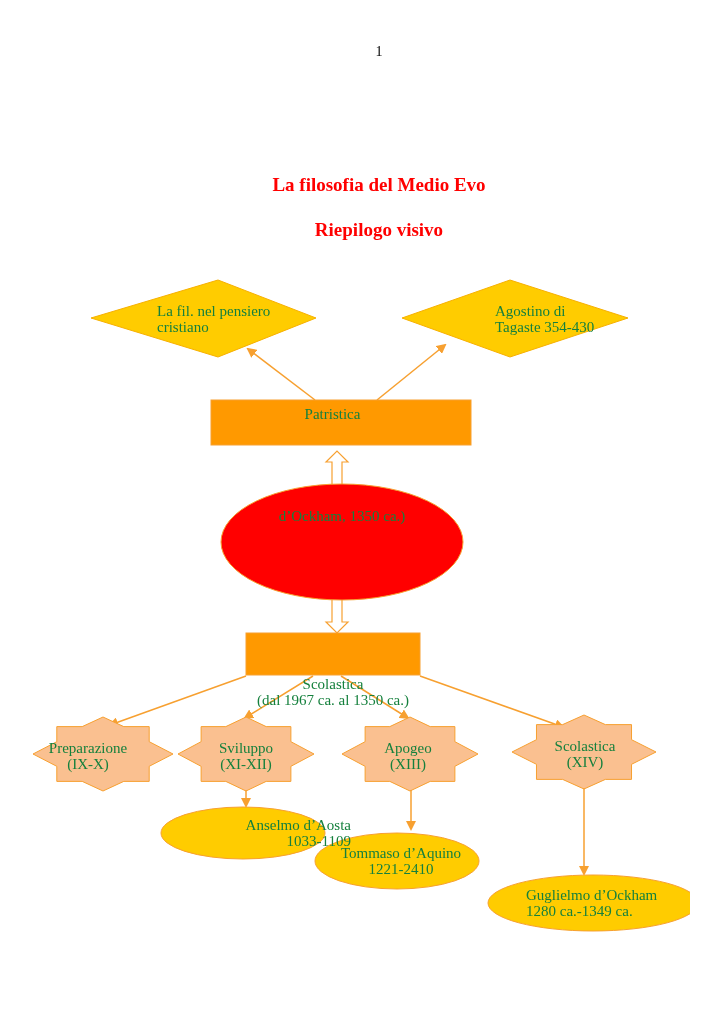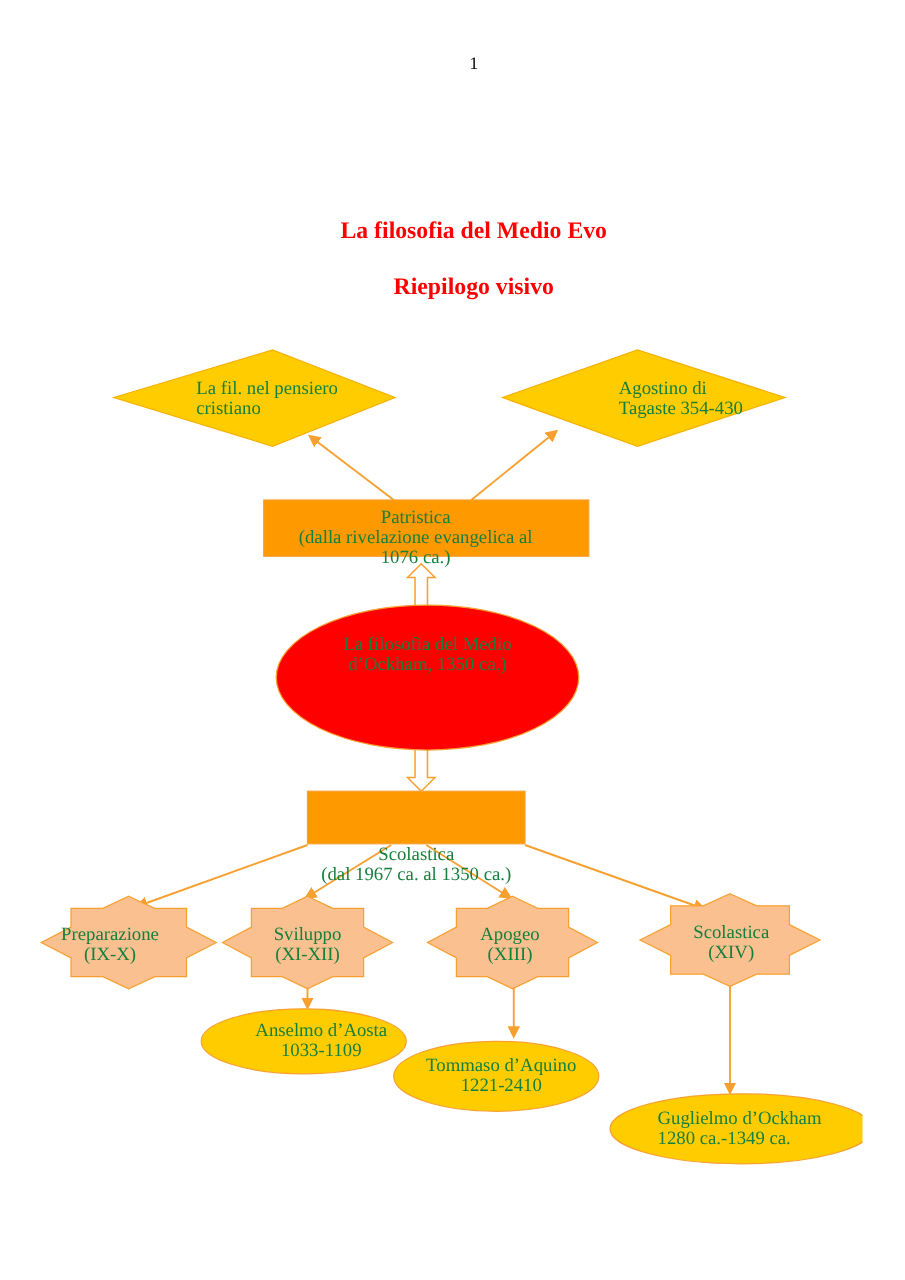--- a/index.html
+++ b/index.html
@@ -73,25 +73,23 @@
   <div>La fil. nel pensiero</div>
   <div>cristiano</div>
 </div>
 <div class="lbl" style="left:463px; top:303px;margin-left:32px;">
   <div>Agostino di</div>
   <div>Tagaste 354-430</div>
 </div>
 
 <div class="lbl center" style="left:228px; top:406px; width:209px;">
   <div>Patristica</div>
-  <div>(dalla rivelazione evangelica al 1076 ca.)</div>
 </div>
 
 <div class="lbl center" style="left:242px; top:508px; width:200px;">
-  <div>La filosofia del Medio</div>
   <div>d’Ockham, 1350 ca.)</div>
 </div>
 
 <div class="lbl center" style="left:246px; top:676px; width:174px;">
   <div>Scolastica</div>
   <div>(dal 1967 ca. al 1350 ca.)</div>
 </div>
 
 <div class="lbl center" style="left:36px; top:740px; width:104px;">
   <div>Preparazione</div>
@@ -103,21 +101,21 @@
 </div>
 <div class="lbl center" style="left:358px; top:740px; width:100px;">
   <div>Apogeo</div>
   <div>(XIII)</div>
 </div>
 <div class="lbl center" style="left:530px; top:738px; width:110px;">
   <div>Scolastica</div>
   <div>(XIV)</div>
 </div>
 
-<div class="lbl center" style="left:163px; top:817px; width:188px;">
+<div class="lbl center" style="left:163px; top:817px; width:188px;text-align:right;">
   <div>Anselmo d’Aosta</div>
   <div>1033-1109</div>
 </div>
 <div class="lbl center" style="left:317px; top:845px; width:168px;">
 
   <div>Tommaso d’Aquino</div>
   <div>1221-2410</div>
 </div>
 <div class="lbl" style="left:526px; top:887px;">
   <div>Guglielmo d’Ockham</div>

